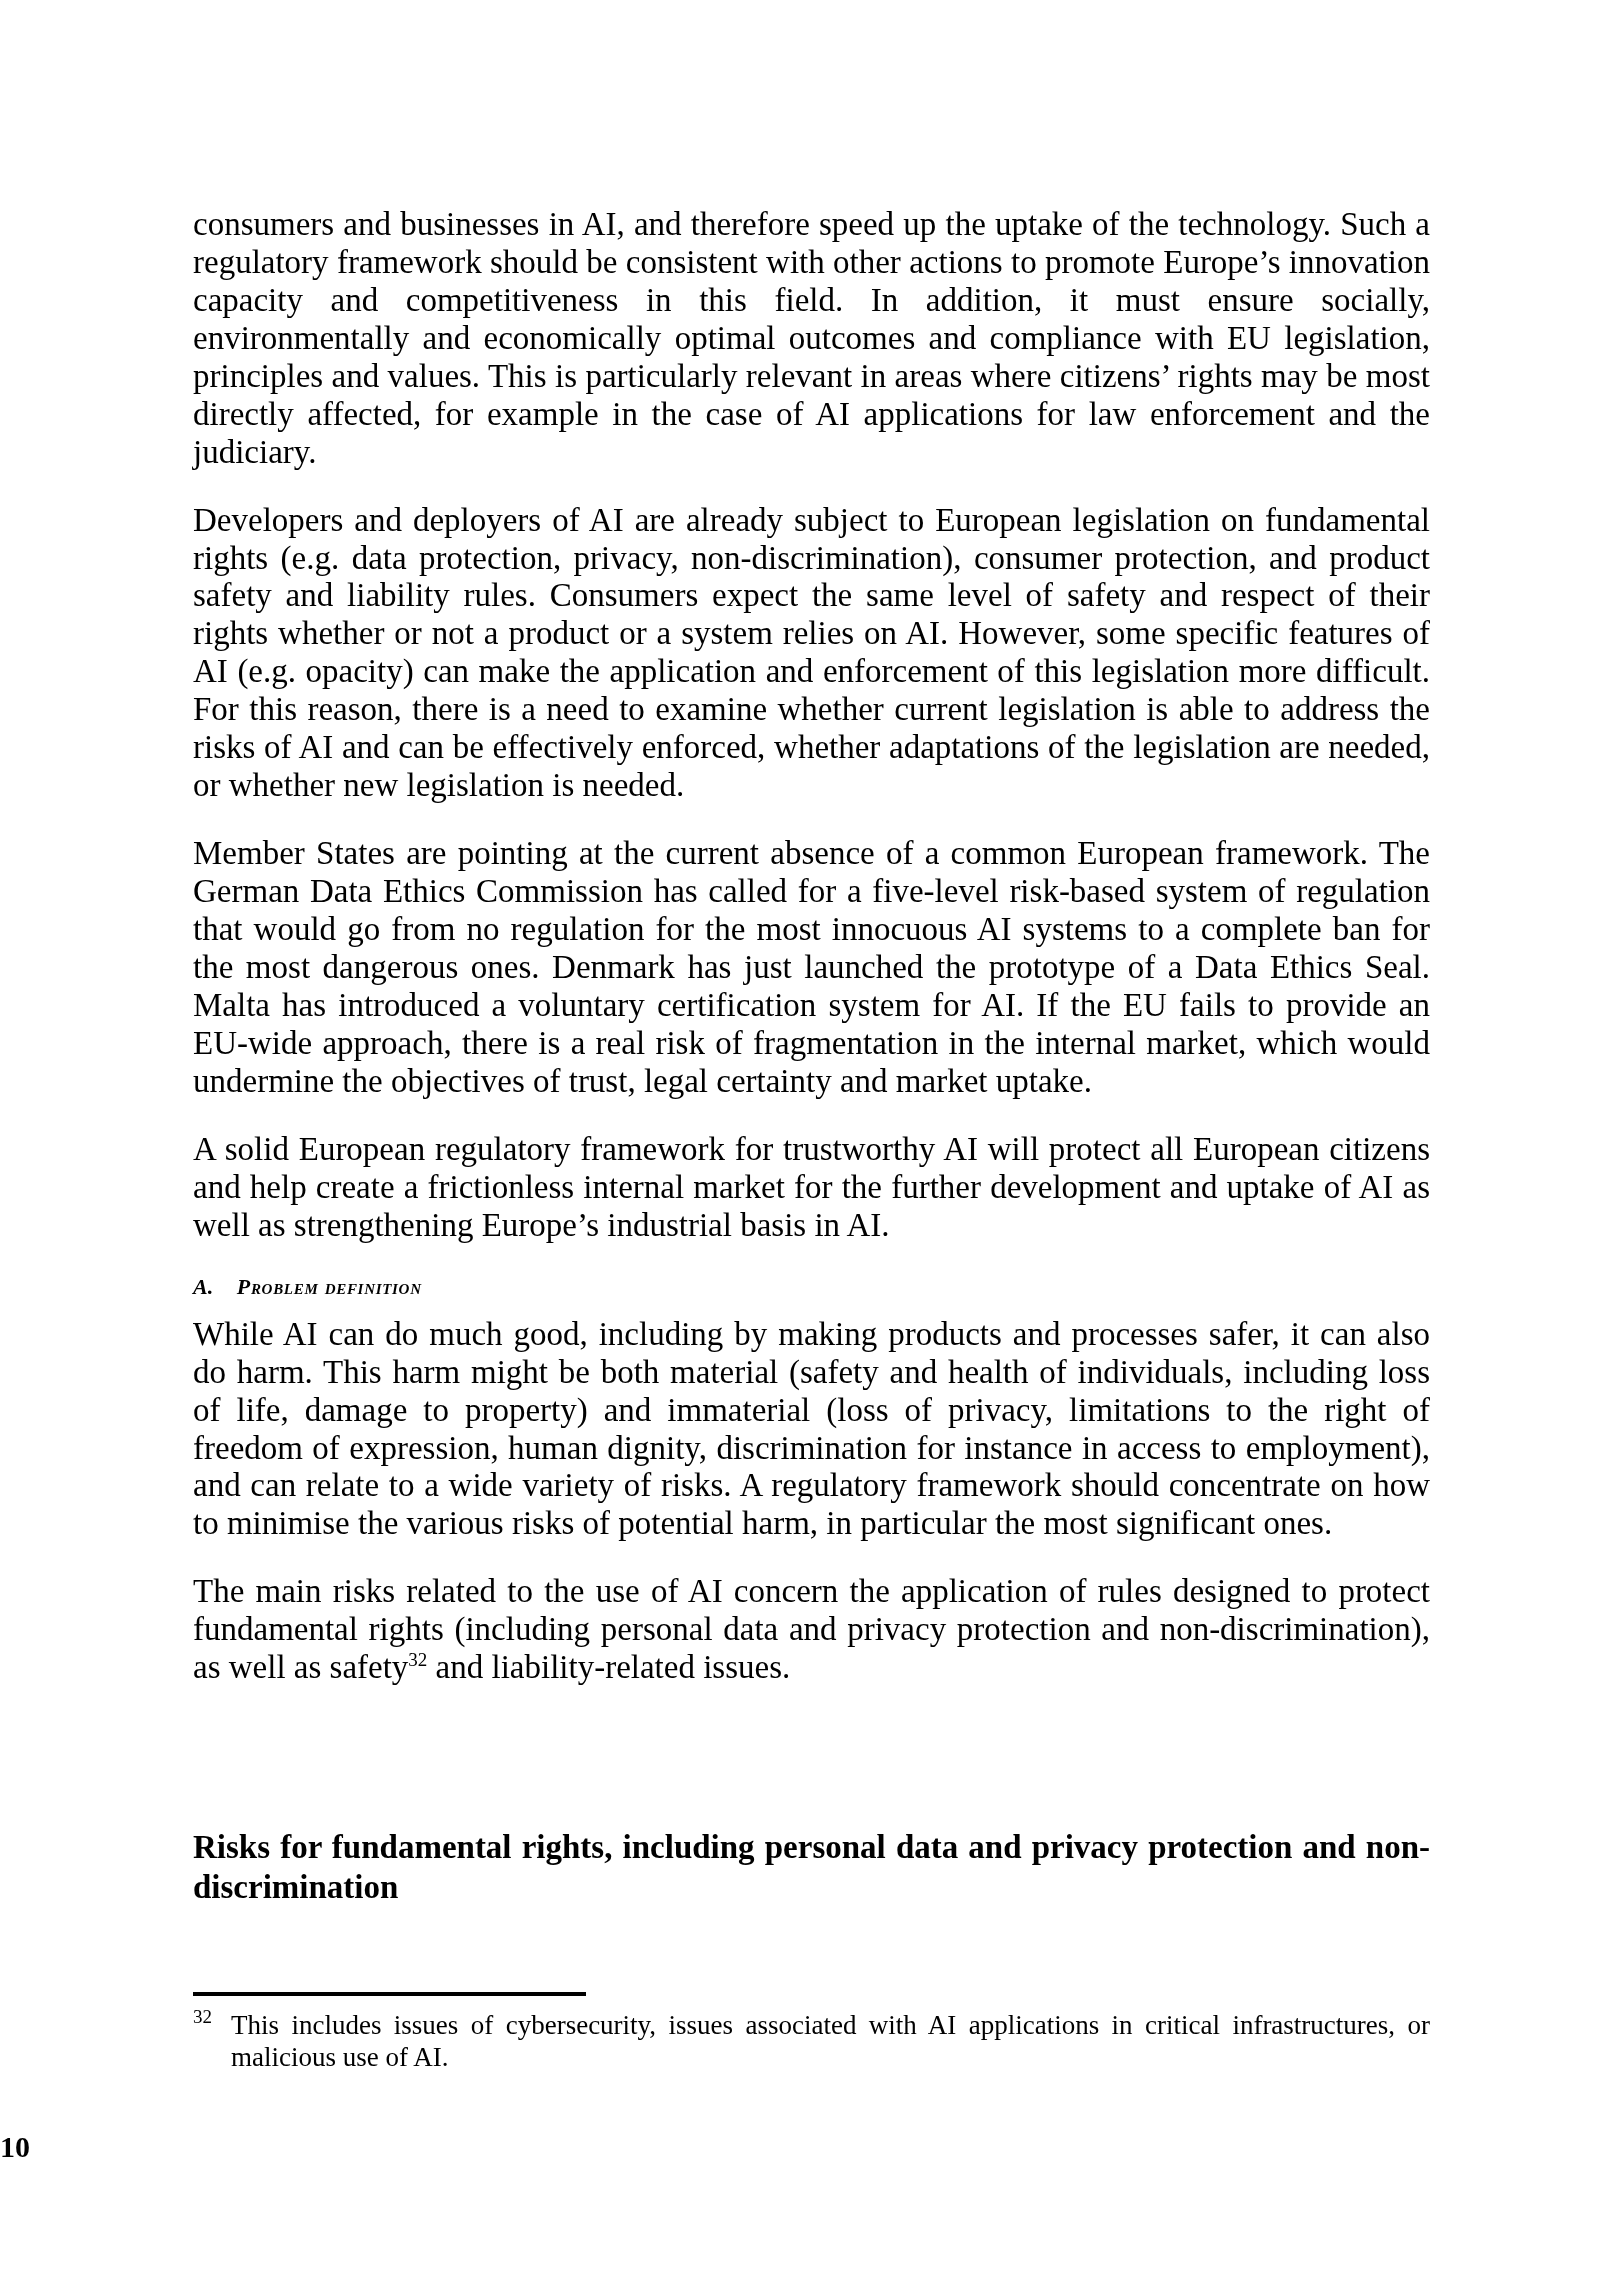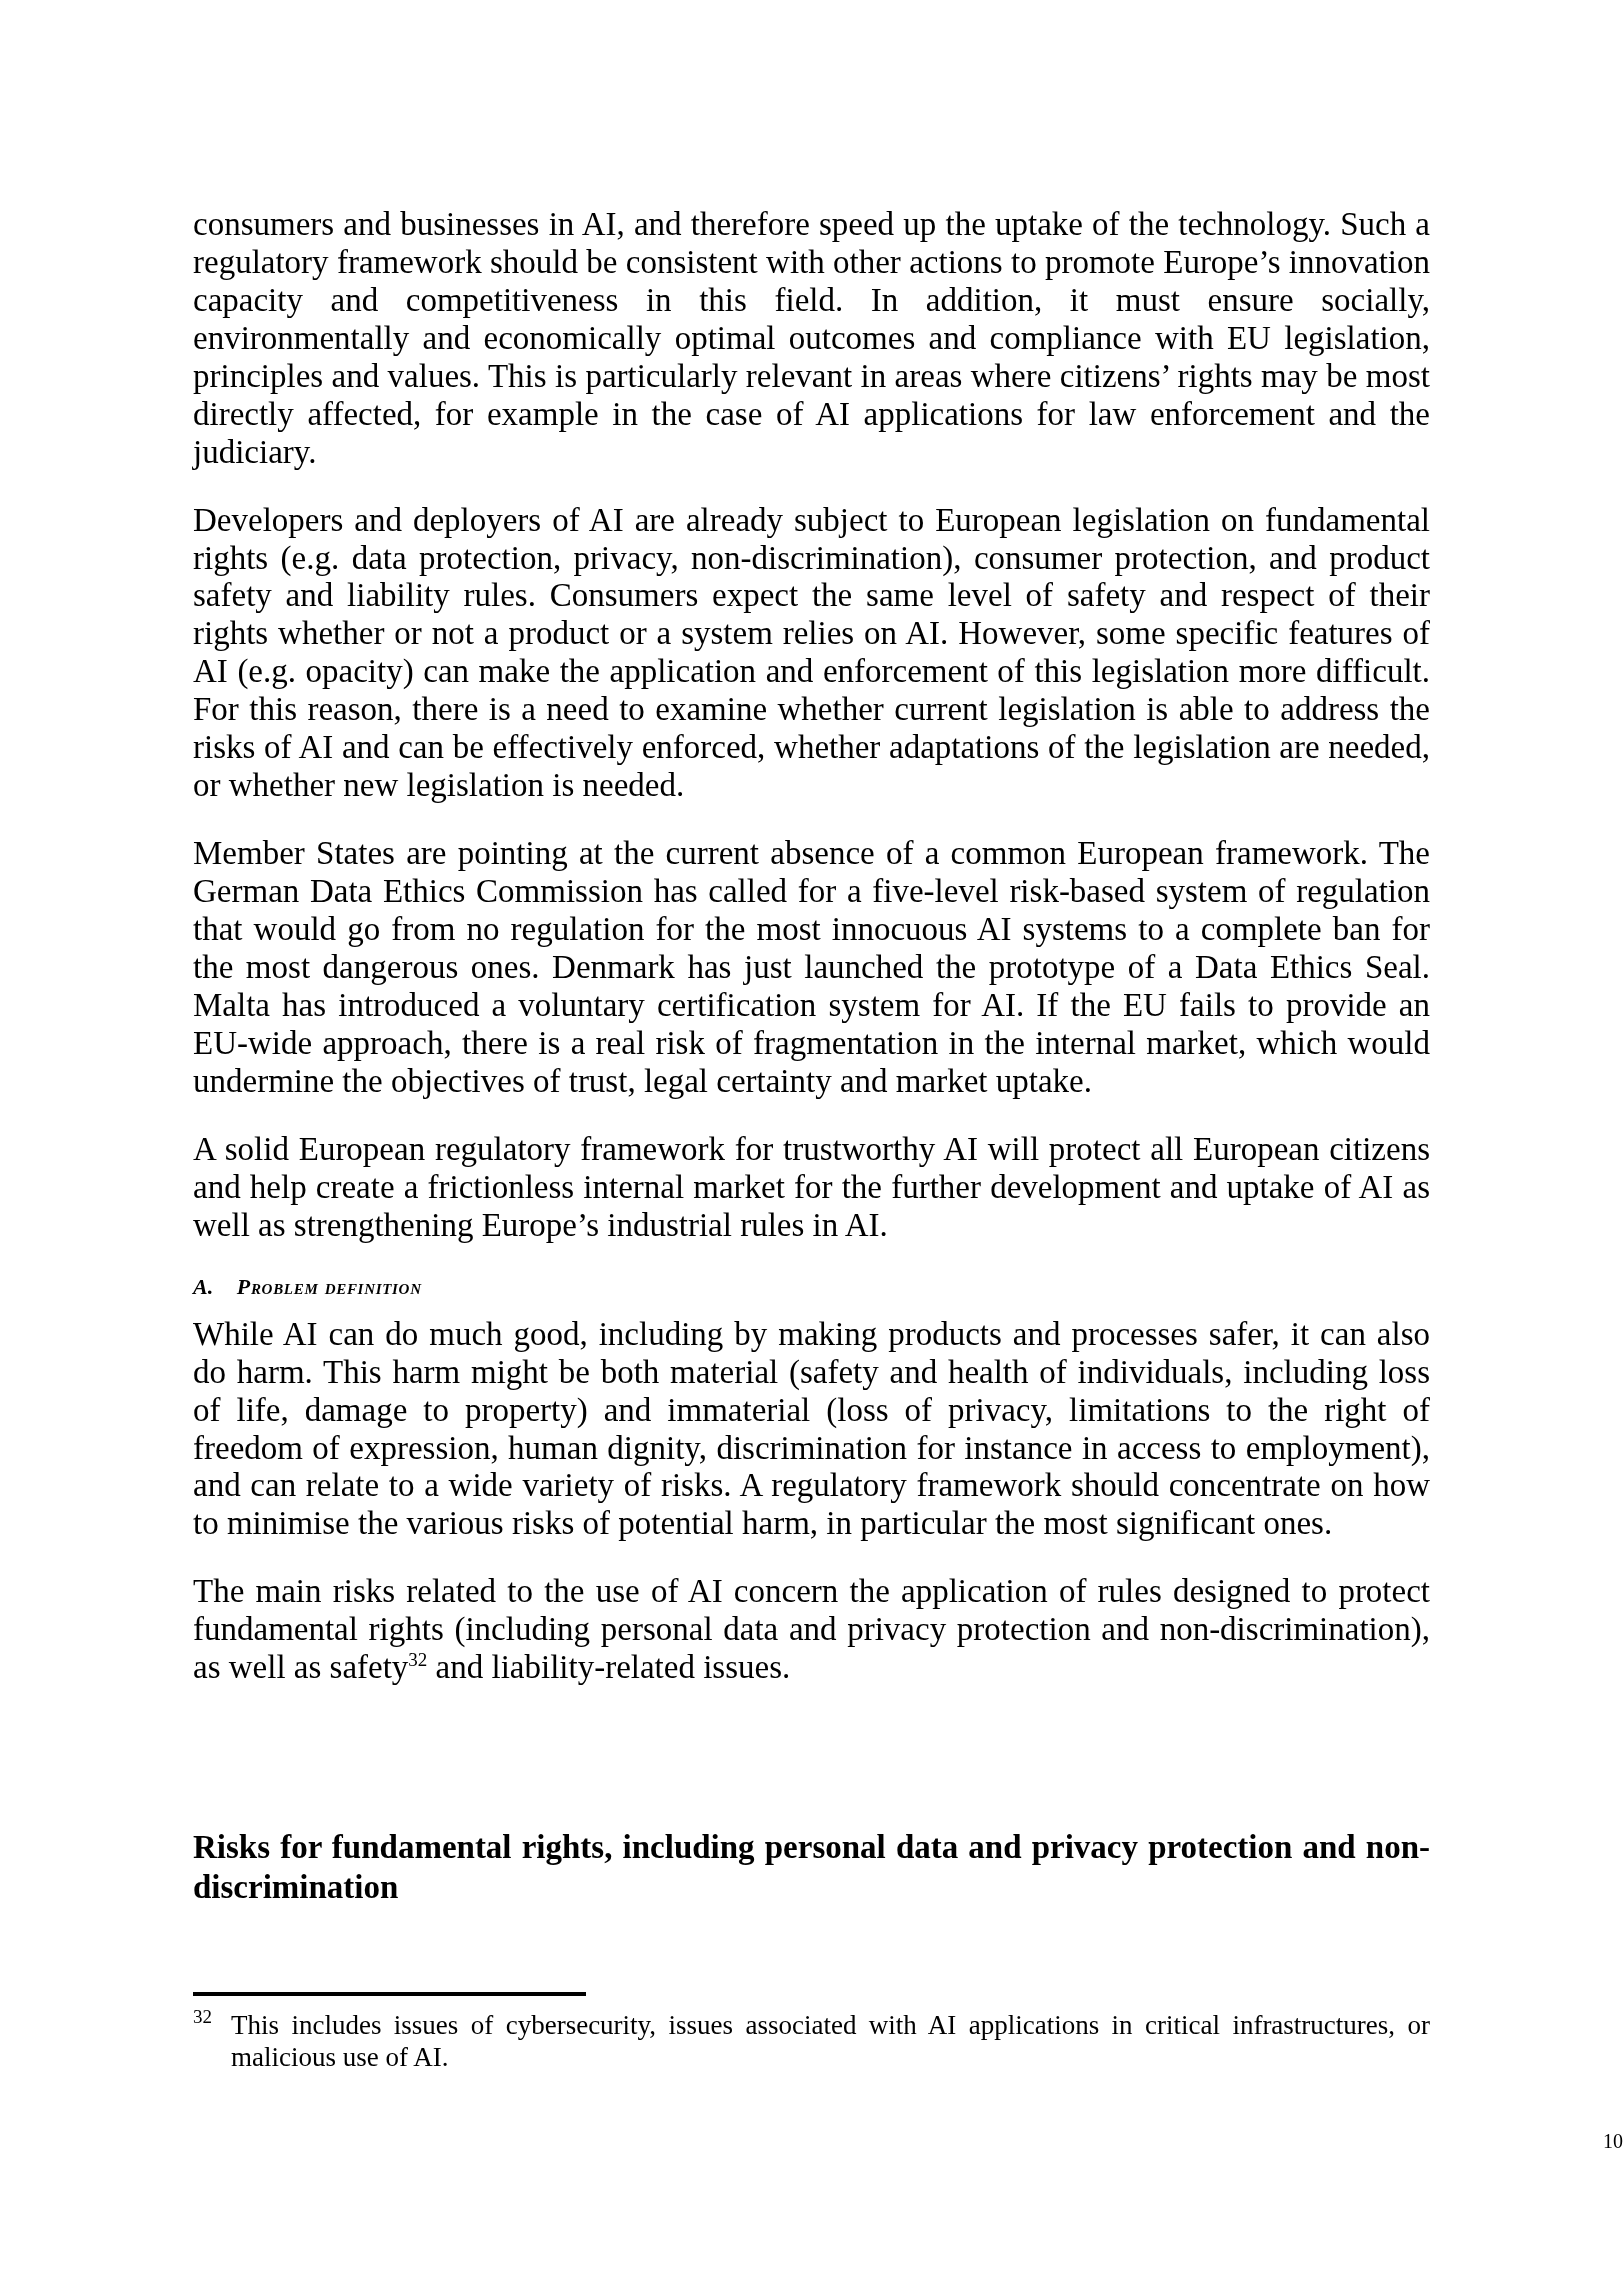--- a/index.html
+++ b/index.html
@@ -90,39 +90,40 @@
     position: absolute;
     left: 0;
     top: -3.9px;
     font-size: 19px;
   }
   .page-number {
     position: absolute;
     top: 2130px;
     left: 0;
     width: 100%;
-    text-align: right;
-    font-size: 20px;
+    text-align: left;
+    font-size: 30px;
+    font-weight: bold;
   }
 </style>
 </head>
 <body>
 
 <div class="page">
 
   <div class="content">
 
     <p class="para">consumers and businesses in AI, and therefore speed up the uptake of the technology. Such a regulatory framework should be consistent with other actions to promote Europe’s innovation capacity and competitiveness in this field. In addition, it must ensure socially, environmentally and economically optimal outcomes and compliance with EU legislation, principles and values. This is particularly relevant in areas where citizens’ rights may be most directly affected, for example in the case of AI applications for law enforcement and the judiciary.</p>
 
     <p class="para">Developers and deployers of AI are already subject to European legislation on fundamental rights (e.g. data protection, privacy, non-discrimination), consumer protection, and product safety and liability rules. Consumers expect the same level of safety and respect of their rights whether or not a product or a system relies on AI. However, some specific features of AI (e.g. opacity) can make the application and enforcement of this legislation more difficult. For this reason, there is a need to examine whether current legislation is able to address the risks of AI and can be effectively enforced, whether adaptations of the legislation are needed, or whether new legislation is needed.</p>
 
 
     <p class="para">Member States are pointing at the current absence of a common European framework. The German Data Ethics Commission has called for a five-level risk-based system of regulation that would go from no regulation for the most innocuous AI systems to a complete ban for the most dangerous ones. Denmark has just launched the prototype of a Data Ethics Seal. Malta has introduced a voluntary certification system for AI. If the EU fails to provide an EU-wide approach, there is a real risk of fragmentation in the internal market, which would undermine the objectives of trust, legal certainty and market uptake.</p>
 
-    <p class="para">A solid European regulatory framework for trustworthy AI will protect all European citizens and help create a frictionless internal market for the further development and uptake of AI as well as strengthening Europe’s industrial rules in AI.</p>
+    <p class="para">A solid European regulatory framework for trustworthy AI will protect all European citizens and help create a frictionless internal market for the further development and uptake of AI as well as strengthening Europe’s industrial basis in AI.</p>
 
     <h2 class="section-heading">
       <span class="sec-label">A.</span><span class="sec-title">Problem definition</span>
     </h2>
 
     <p class="para">While AI can do much good, including by making products and processes safer, it can also do harm. This harm might be both material (safety and health of individuals, including loss of life, damage to property) and immaterial (loss of privacy, limitations to the right of freedom of expression, human dignity, discrimination for instance in access to employment), and can relate to a wide variety of risks. A regulatory framework should concentrate on how to minimise the various risks of potential harm, in particular the most significant ones.</p>
 
     <p class="para para-risk"><span>The main risks related to the use of AI concern the application of rules designed to protect fundamental rights (including personal data and privacy protection and non-discrimination), as well as safety</span><sup class="fn-ref">32</sup><span> and liability-related issues.</span></p>
 
     <h3 class="subheading">

